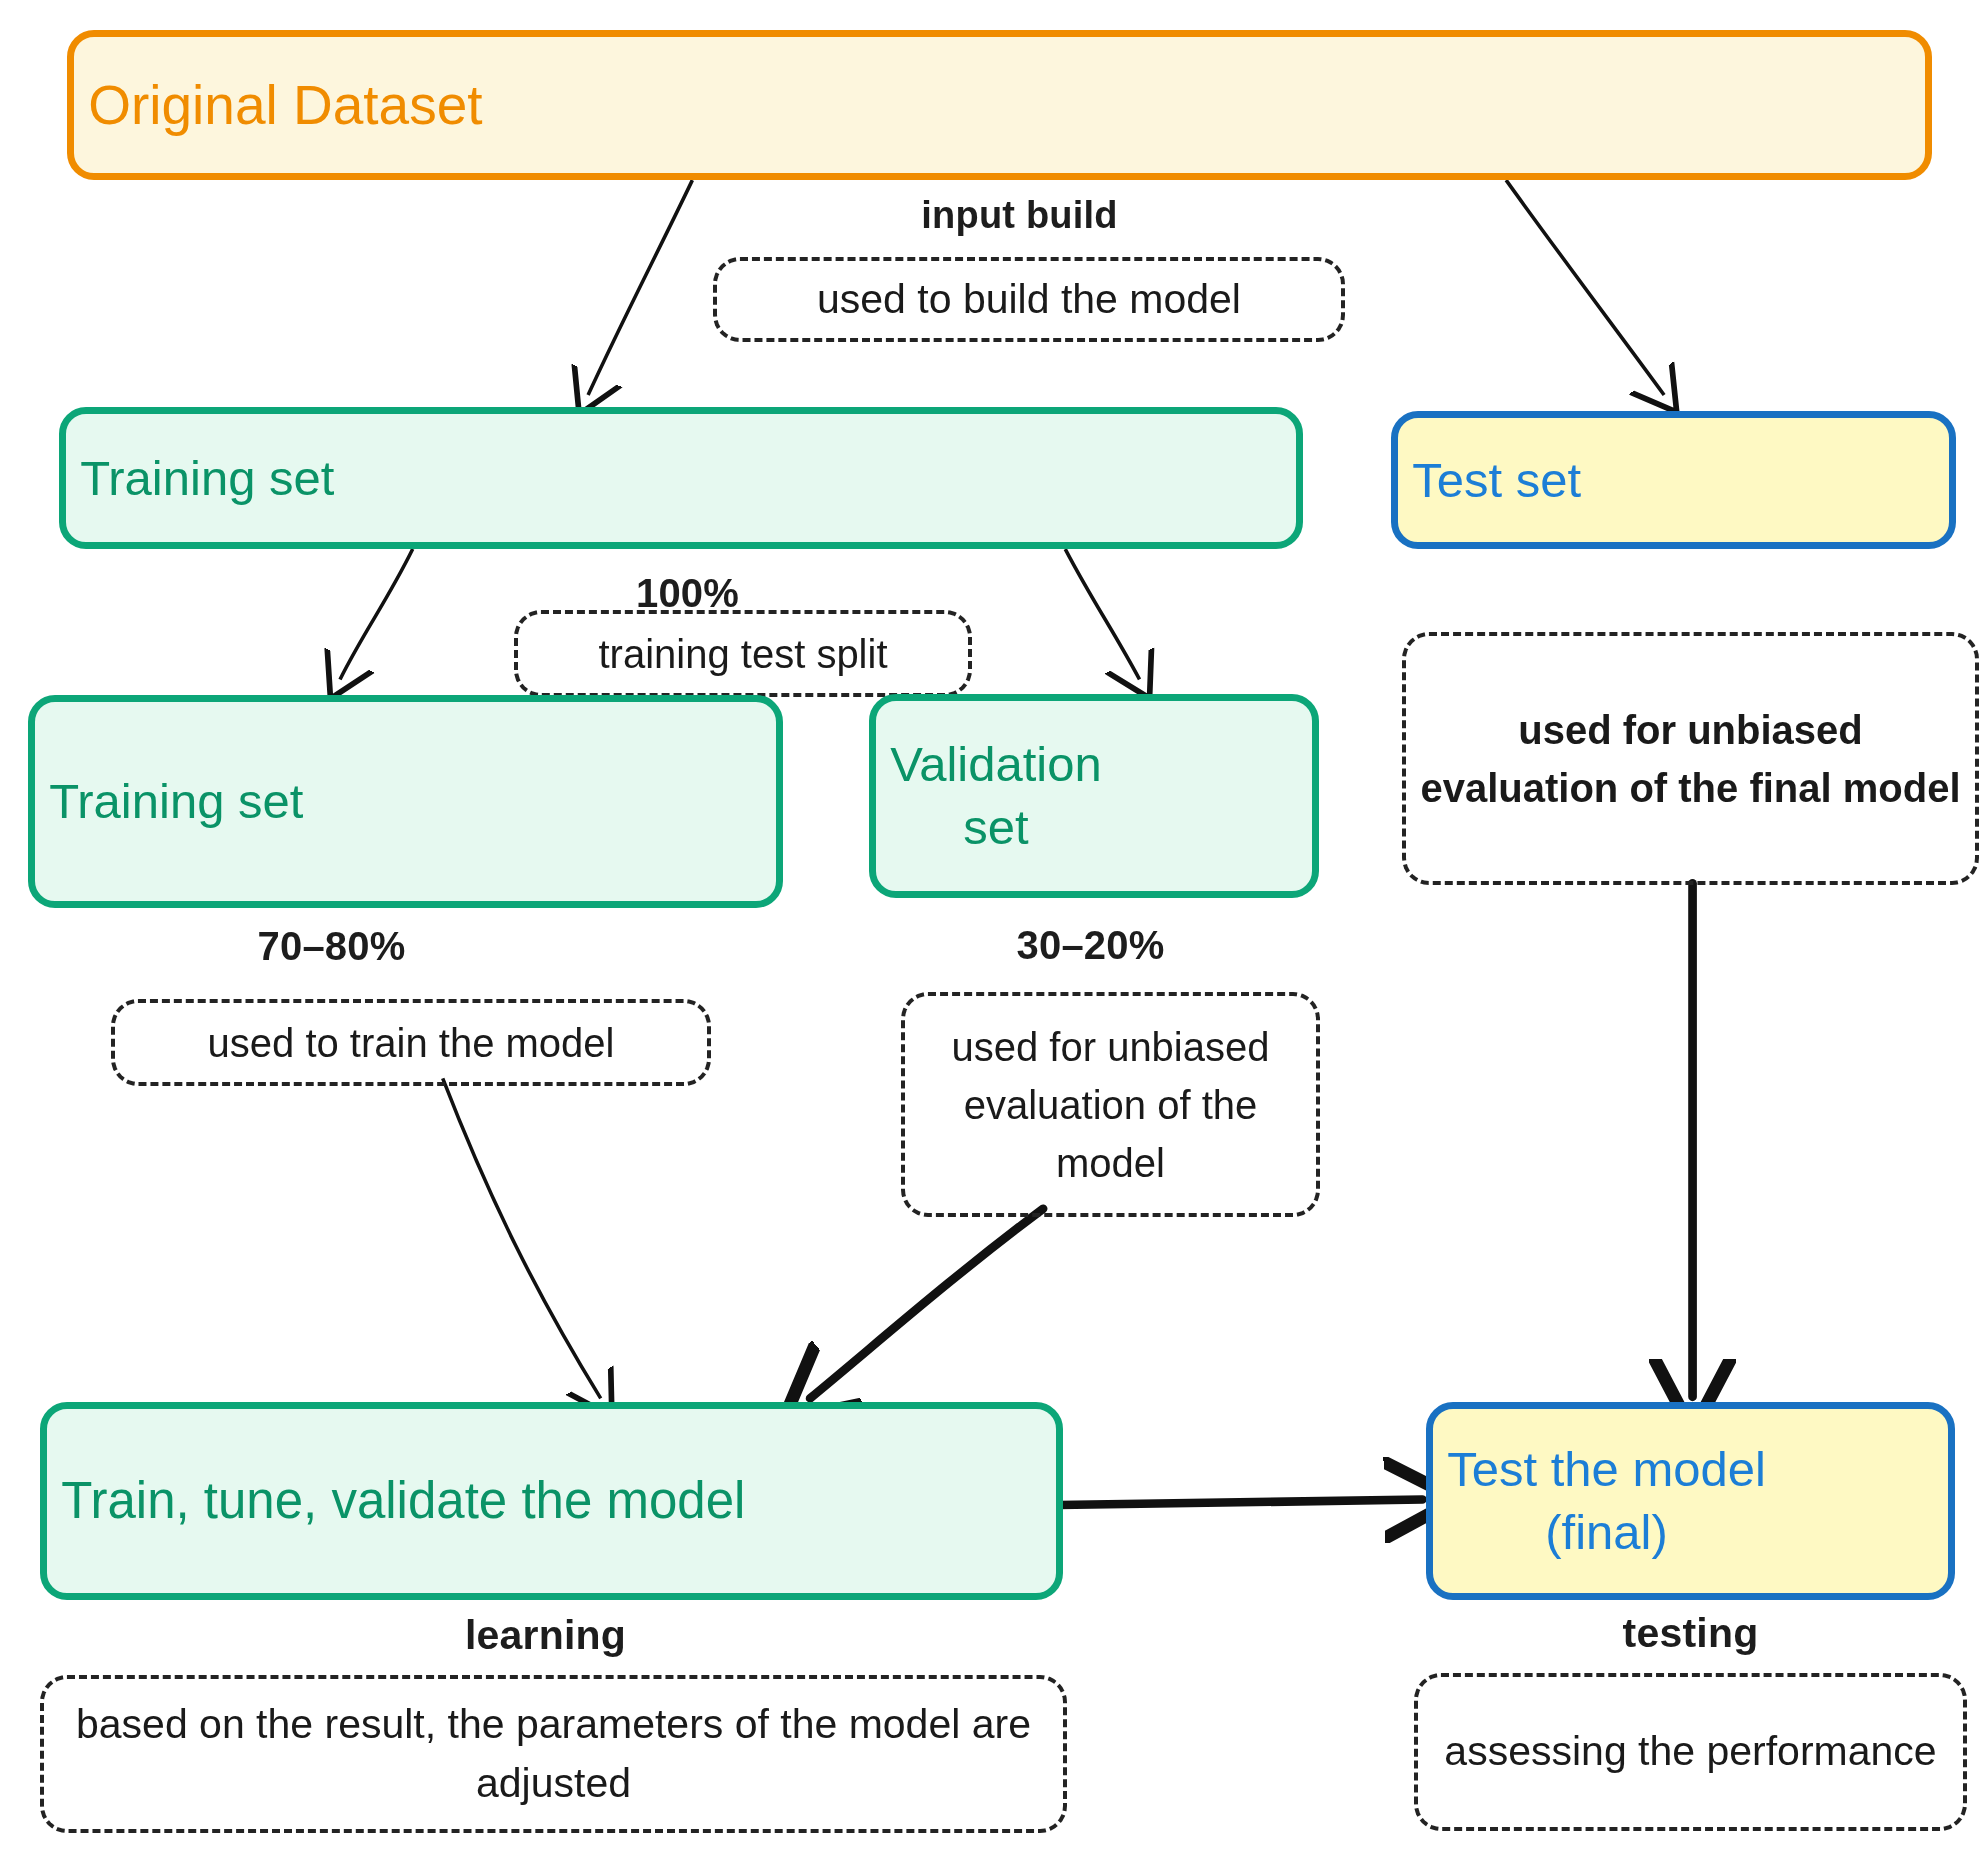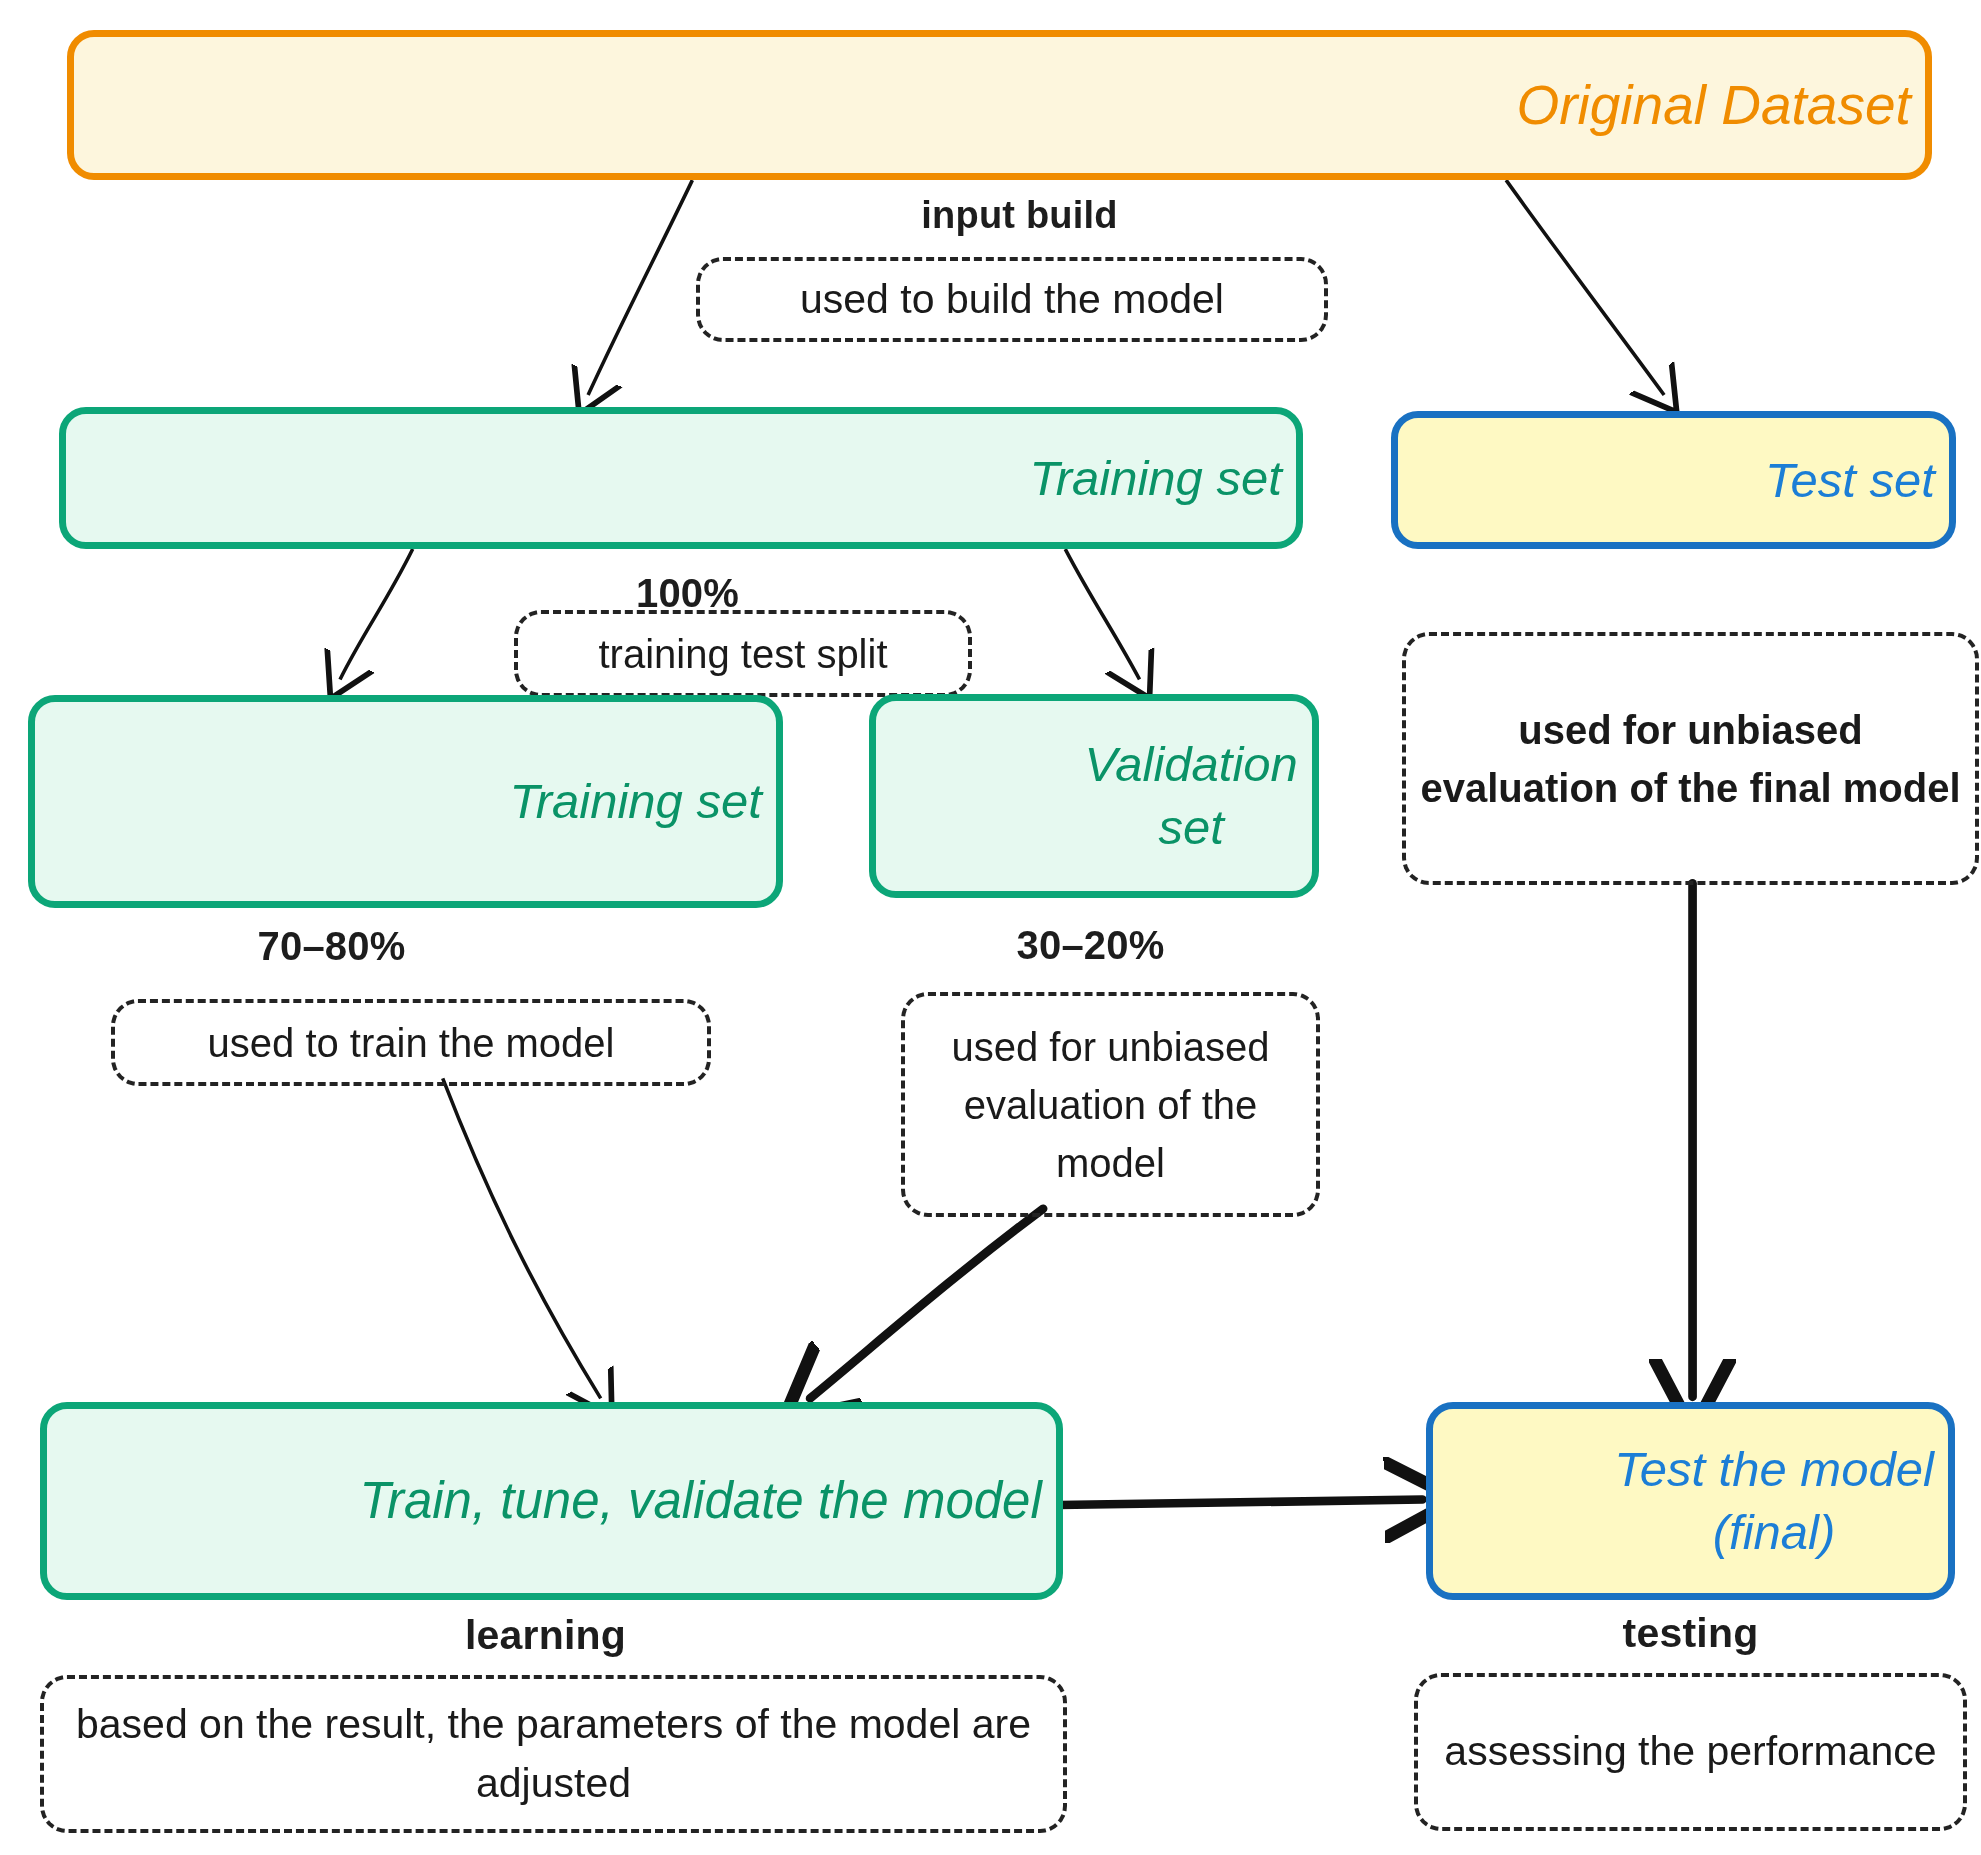--- a/index.html
+++ b/index.html
@@ -22,29 +22,28 @@
     left: 0;
     top: 0;
     width: 1982px;
     height: 1855px;
     pointer-events: none;
   }
   .node {
     position: absolute;
     display: flex;
     align-items: center;
-    justify-content: flex-end;
+    justify-content: flex-start;
     text-align: center;
     box-sizing: border-box;
     border-radius: 27px;
     border-style: solid;
     line-height: 1.28;
     padding: 3.2px 14.2px;
     z-index: 3;
-    font-style: italic;
   }
   .node.yellow {
     background: #FDF6DD;
     border-color: #F08C00;
     border-width: 7.1px;
     color: #F08C00;
   }
   .node.green {
     background: #E6F9F0;
     border-color: #0CA678;
@@ -178,21 +177,21 @@
   </div>
 
   <div class="edgelabel" style="left:348px; top:1612px; width:395px; font-size:41px;">
     <span>learning</span>
   </div>
 
   <div class="edgelabel" style="left:1493px; top:1610px; width:395px; font-size:41px;">
     <span>testing</span>
   </div>
 
-  <div class="dashbox" style="left:696px; top:257px; width:632px; height:85px; font-size:41px;">
+  <div class="dashbox" style="left:713px; top:257px; width:632px; height:85px; font-size:41px;">
     <span>used to build the model</span>
   </div>
 
   <div class="dashbox" style="left:514px; top:610px; width:458px; height:87px; font-size:40px;">
     <span>training test split</span>
   </div>
 
   <div class="dashbox" style="left:1402px; top:632px; width:577px; height:253px; font-size:40px;font-weight:bold;">
     <span>used for unbiased evaluation of the final model</span>
   </div>

